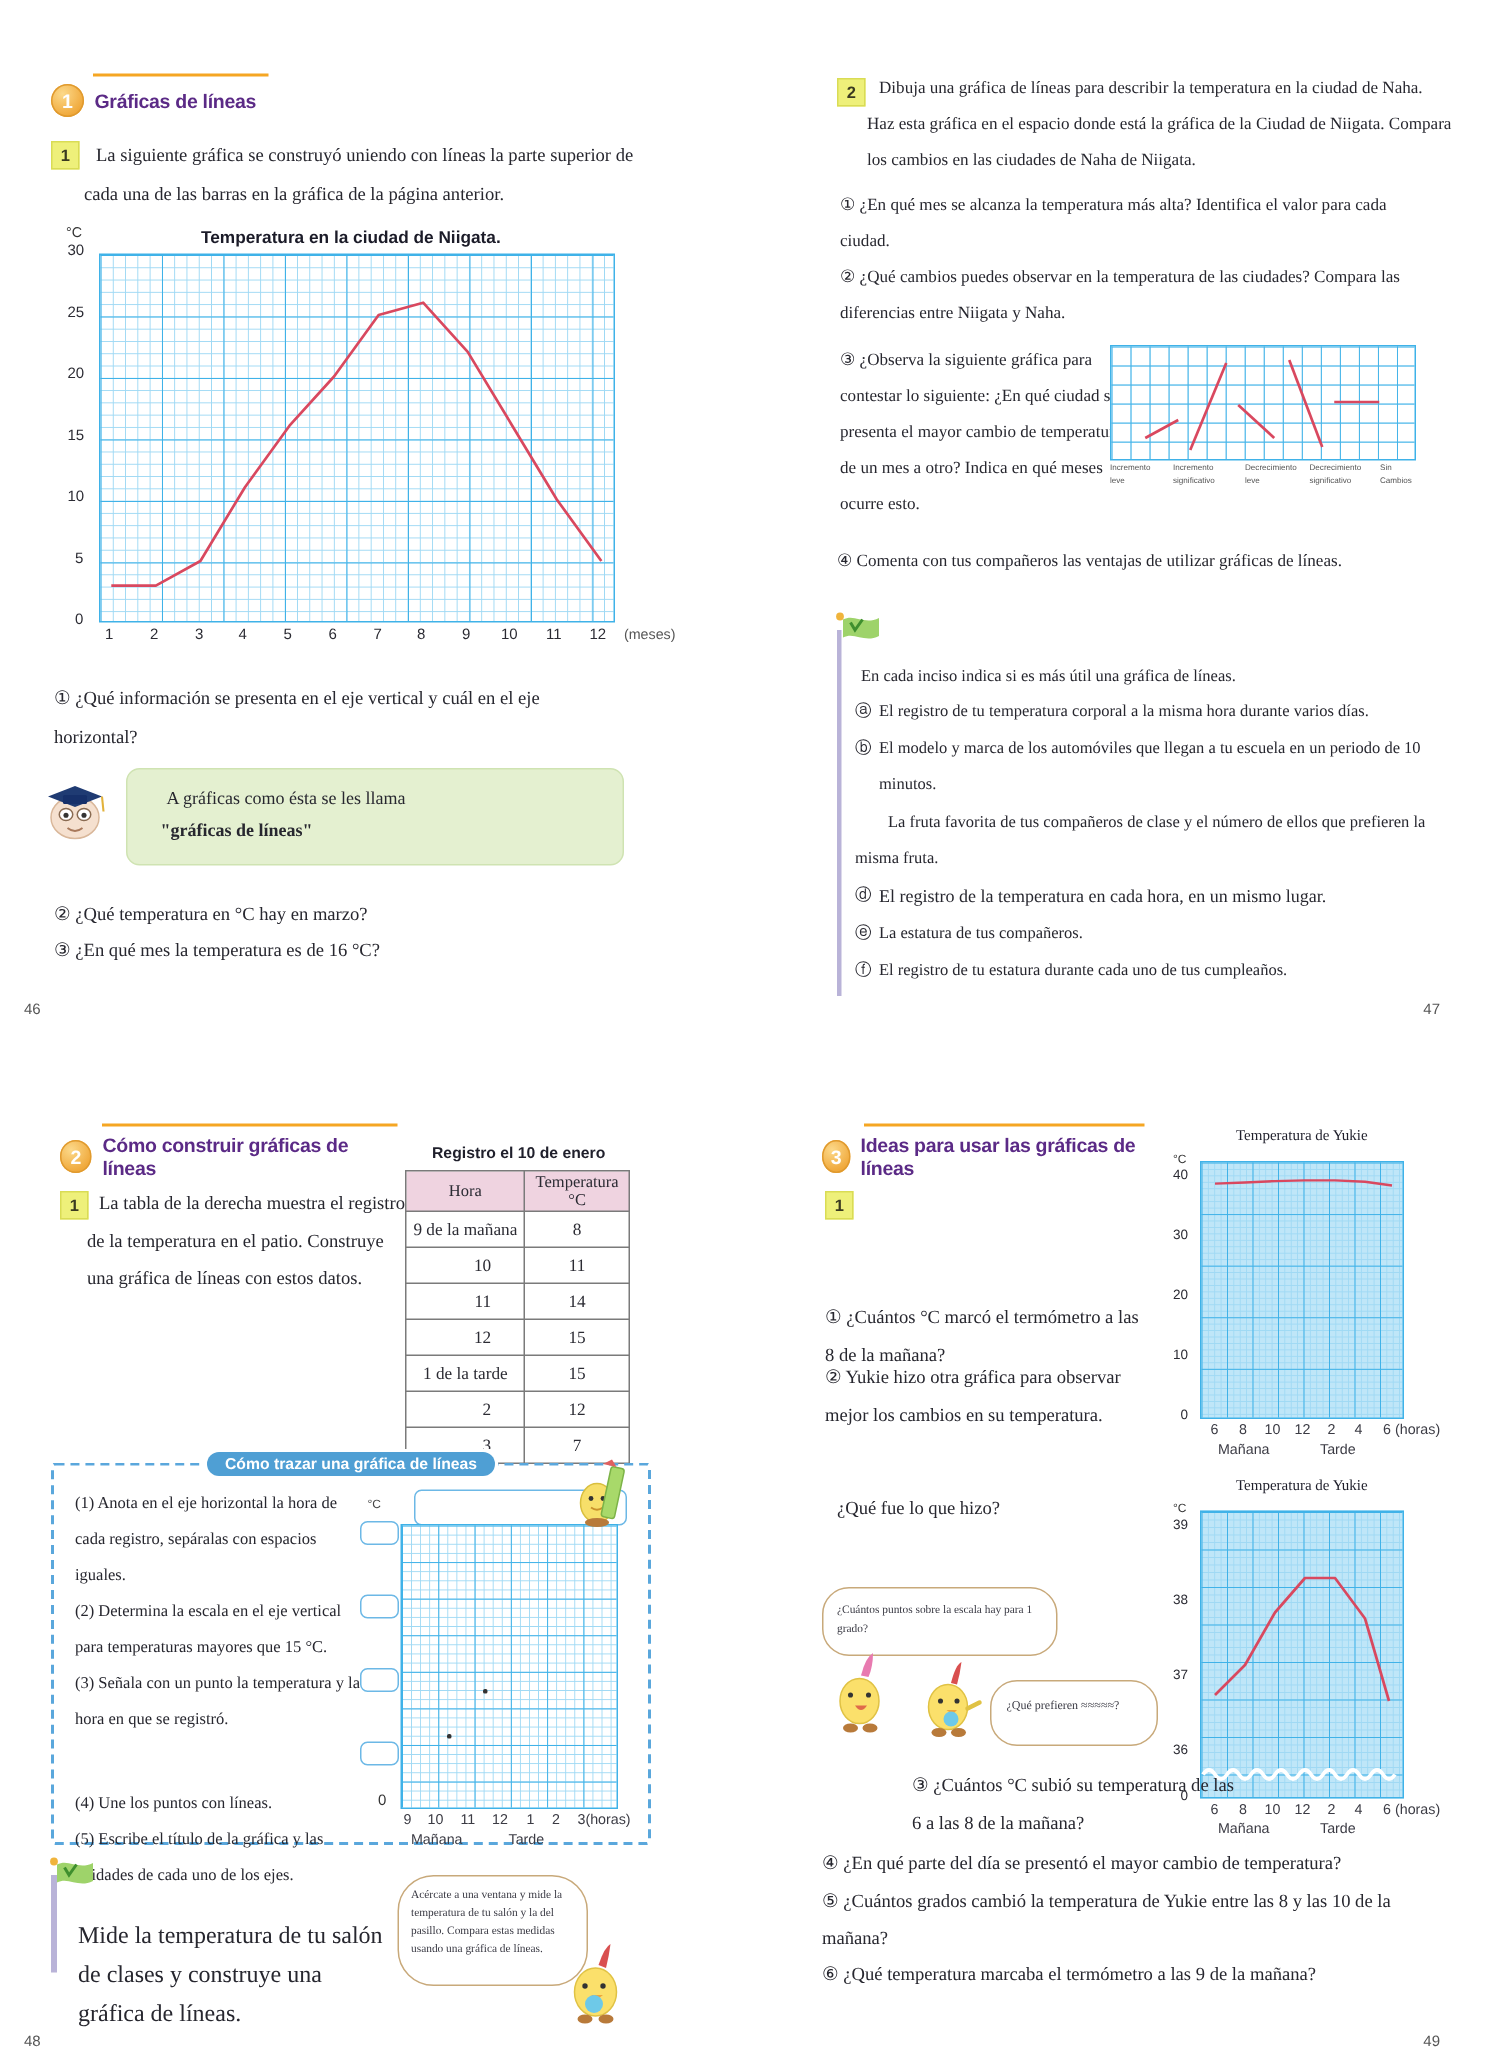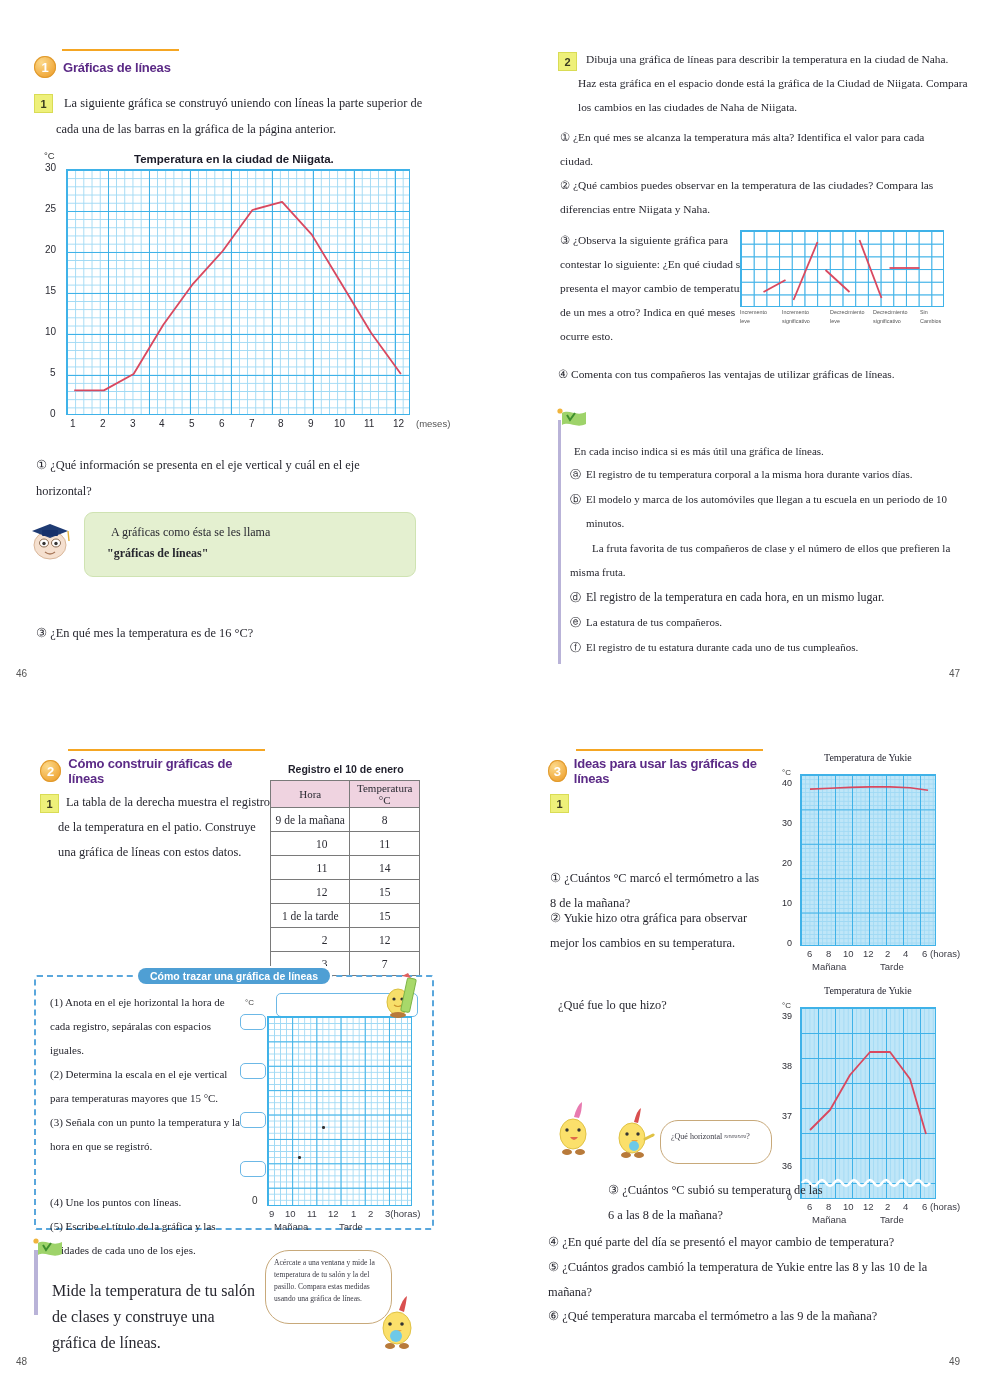--- a/index.html
+++ b/index.html
@@ -113,20 +113,21 @@
       <path d="M8 16 L26 9 L44 16 L26 23 Z" fill="#1f3b73"></path>
       <rect x="18" y="15" width="16" height="6" rx="1" fill="#16306a"></rect>
       <line x1="44" y1="16" x2="45" y2="26" stroke="#e2b23a" stroke-width="1.4"></line>
     </svg>
   </div>
   <div class="green-box" style="position:absolute;left:84px;top:512px;width:330px;height:63px;">
     <div class="txt" style="position:absolute;left:26px;top:12px;font-size:12px;">A gráficas como ésta se les llama</div>
     <div class="txt" style="position:absolute;left:22px;top:33px;font-size:12px;font-weight:bold;">"gráficas de líneas"</div>
   </div>
 
+  <div class="txt para" style="position:absolute;left:36px;top:596px;width:400px;">② ¿Qué temperatura en °C hay en marzo?</div>
   <div class="txt para" style="position:absolute;left:36px;top:620px;width:400px;">③ ¿En qué mes la temperatura es de 16 °C?</div>
 
   <div class="pgno" style="position:absolute;left:16px;top:668px;">46</div>
 </div>
 
 <div class="page" style="left:500px;top:0;width:500px;height:690px;">
 
   <div class="qnum" style="position:absolute;left:58px;top:52px;">2</div>
   <div class="txt para-sm" style="position:absolute;left:78px;top:47px;width:390px;text-indent:8px;">Dibuja una gráfica de líneas para describir la temperatura en la ciudad de Naha. Haz esta gráfica en el espacio donde está la gráfica de la Ciudad de Niigata. Compara los cambios en las ciudades de Naha de Niigata.</div>
 
@@ -413,20 +414,23 @@
       <span class="axislbl" style="position:absolute;left:103px;">4</span>
       <span class="axislbl" style="position:absolute;left:122px;">6</span>
       <span class="axislbl" style="position:absolute;left:130px;">(horas)</span>
     </div>
     <div style="position:absolute;left:18px;top:229px;width:165px;">
       <span class="axislbl" style="position:absolute;left:12px;">Mañana</span>
       <span class="axislbl" style="position:absolute;left:80px;">Tarde</span>
     </div>
   </div>
 
+  <div class="bubble" style="position:absolute;left:48px;top:368px;width:155px;height:44px;border-radius:18px;">
+    <div class="txt" style="padding:7px 9px;font-size:7.6px;line-height:13px;color:#3a3a44;">¿Cuántos puntos sobre la escala hay para 1 grado?</div>
+  </div>
   <div style="position:absolute;left:52px;top:410px;width:44px;height:58px;">
     <svg width="44" height="58" viewBox="0 0 44 58">
       <ellipse cx="21" cy="34" rx="13" ry="15" fill="#fbe06b" stroke="#e0c244" stroke-width="1"></ellipse>
       <circle cx="15" cy="30" r="1.7" fill="#333"></circle>
         <circle cx="27" cy="30" r="1.7" fill="#333"></circle>
       <path d="M18 37 q4 6 8 0 z" fill="#e06a4a"></path>
       <ellipse cx="15" cy="52" rx="5" ry="3" fill="#b87a3a"></ellipse>
       <ellipse cx="28" cy="52" rx="5" ry="3" fill="#b87a3a"></ellipse>
       <path d="M22 17 q3 -12 8 -15 q0 9 -3 16 z" fill="#e87ab0"></path>
     </svg>
@@ -438,21 +442,21 @@
         <circle cx="28" cy="29" r="1.7" fill="#333"></circle>
       <path d="M21 35 l4 3 l3 -3" fill="#f0a63c"></path>
       <ellipse cx="24" cy="41" rx="5" ry="5" fill="#6ec9e8"></ellipse>
       <ellipse cx="16" cy="50" rx="5" ry="3" fill="#b87a3a"></ellipse>
       <ellipse cx="29" cy="50" rx="5" ry="3" fill="#b87a3a"></ellipse>
       <path d="M24 17 q3 -12 7 -14 q-1 8 -3 15 z" fill="#d94f4f"></path>
       <path d="M35 34 l8 -4" stroke="#e0c244" stroke-width="3" stroke-linecap="round"></path>
     </svg>
   </div>
   <div class="bubble" style="position:absolute;left:160px;top:430px;width:110px;height:42px;border-radius:18px;">
-    <div class="txt" style="padding:9px 10px;font-size:8px;line-height:13px;color:#3a3a44;">¿Qué horizontal ≈≈≈≈≈?</div>
+    <div class="txt" style="padding:9px 10px;font-size:8px;line-height:13px;color:#3a3a44;">¿Qué prefieren ≈≈≈≈≈?</div>
   </div>
 
   <div class="txt para" style="position:absolute;left:64px;top:488px;width:215px;line-height:25px;margin-left:44px;">③ ¿Cuántos °C subió su temperatura de las 6 a las 8 de la mañana?</div>
   <div class="txt para" style="position:absolute;left:48px;top:540px;width:420px;line-height:25px;">④ ¿En qué parte del día se presentó el mayor cambio de temperatura?</div>
   <div class="txt para" style="position:absolute;left:48px;top:565px;width:420px;line-height:25px;">⑤ ¿Cuántos grados cambió la temperatura de Yukie entre las 8 y las 10 de la mañana?</div>
   <div class="txt para" style="position:absolute;left:48px;top:614px;width:420px;line-height:25px;">⑥ ¿Qué temperatura marcaba el termómetro a las 9 de la mañana?</div>
 
   <div class="pgno" style="position:absolute;right:40px;top:666px;">49</div>
 </div>
 

